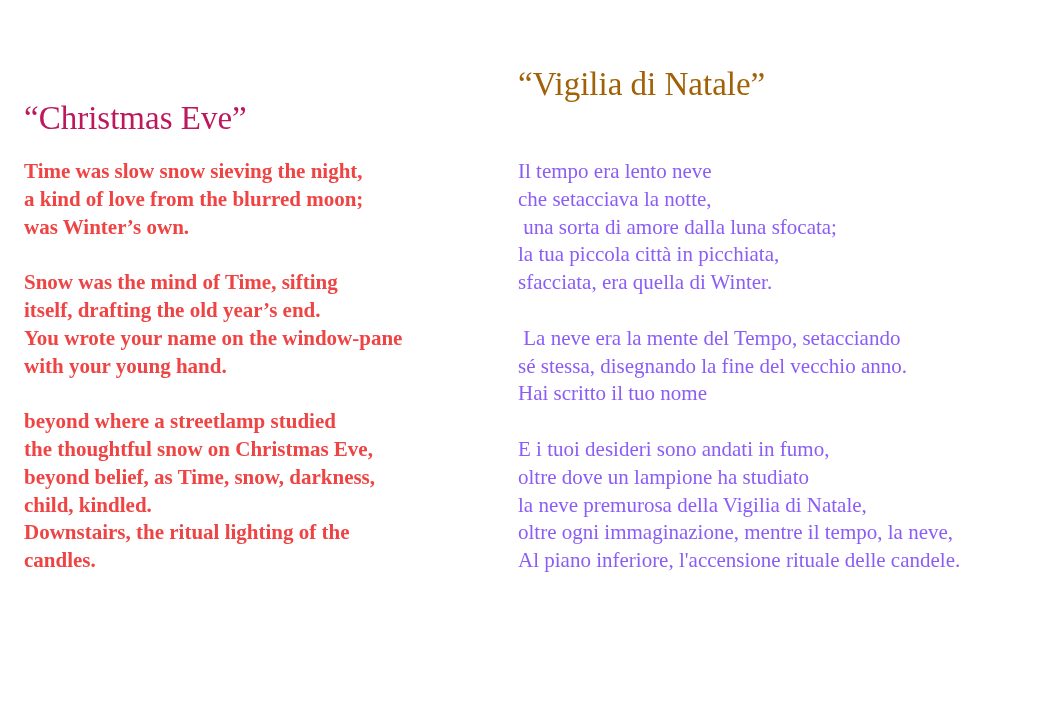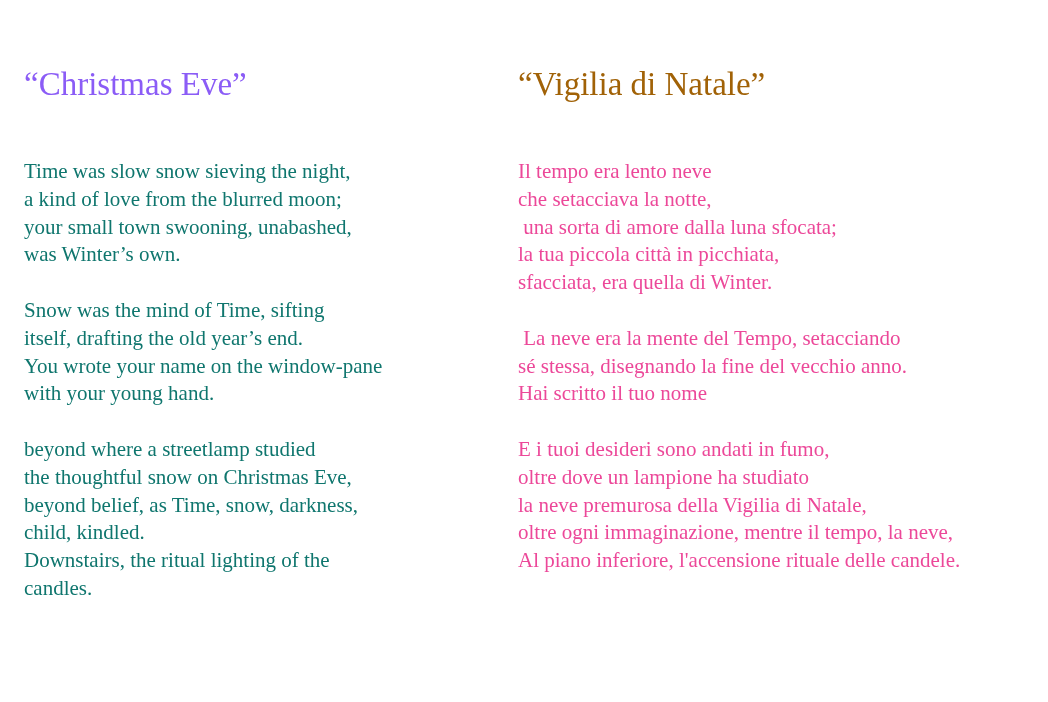--- a/index.html
+++ b/index.html
@@ -23,49 +23,48 @@
     .title {
       position: absolute;
       top: 64px;
       left: 0;
       margin: 0;
       font-size: 33px;
       font-weight: normal;
       line-height: 40px;
       white-space: nowrap;
     }
-    .col-left .title { color: #8b5cf6; }
+    .col-left .title { color: #be185d; margin-top: 34px; }
     .col-right .title { color: #a16207; }
     .body {
       position: absolute;
       top: 158px;
       left: 0;
       font-size: 21px;
       line-height: 27.8px;
     }
-    .col-left .body { color: #0f766e; }
-    .col-right .body { color: #ec4899; }
+    .col-left .body { color: #ef4444; font-weight: bold; }
+    .col-right .body { color: #8b5cf6; }
     .stanza {
       margin: 0 0 27.8px 0;
     }
     .line {
       display: block;
       white-space: pre;
     }
   </style>
 </head>
 <body>
 
 <div class="column col-left">
   <h1 class="title">“Christmas Eve”</h1>
   <div class="body">
     <p class="stanza">
       <span class="line">Time was slow snow sieving the night,</span>
       <span class="line">a kind of love from the blurred moon;</span>
-      <span class="line">your small town swooning, unabashed,</span>
       <span class="line">was Winter’s own.</span>
     </p>
     <p class="stanza">
       <span class="line">Snow was the mind of Time, sifting</span>
       <span class="line">itself, drafting the old year’s end.</span>
       <span class="line">You wrote your name on the window-pane</span>
       <span class="line">with your young hand.</span>
     </p>
     <p class="stanza">
       <span class="line">beyond where a streetlamp studied</span>

